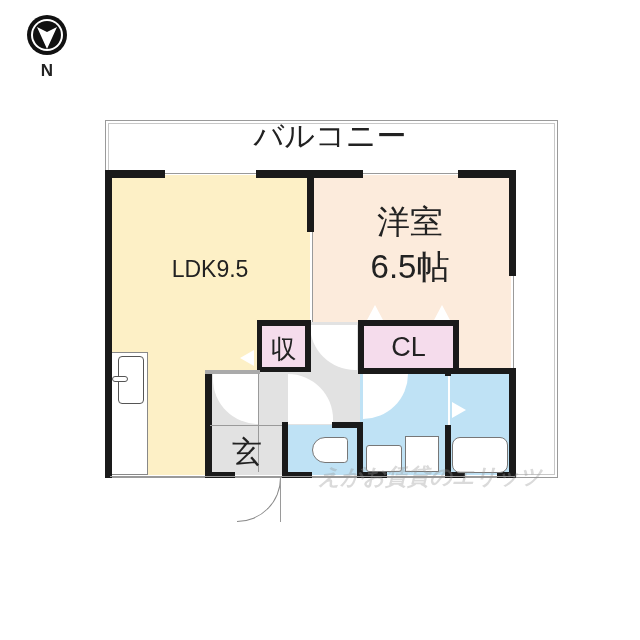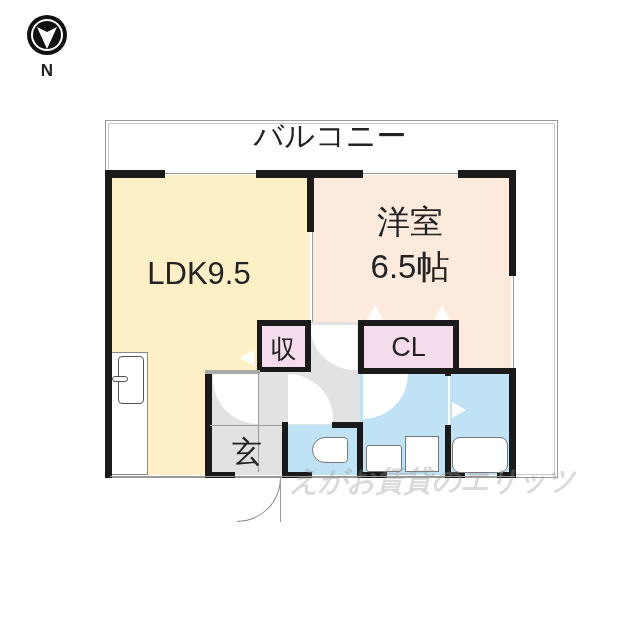--- a/index.html
+++ b/index.html
@@ -93,20 +93,20 @@
 <div class="tri" style="left:434px;top:305px;border-left:8px solid transparent;border-right:8px solid transparent;border-bottom:15px solid #fff;"></div>
 <div class="tri" style="left:452px;top:402px;border-top:8px solid transparent;border-bottom:8px solid transparent;border-left:14px solid #fff;"></div>
 
 <div class="abs" style="left:118px;top:356px;width:26px;height:48px;border:1px solid #555;border-radius:4px;"></div>
 <div class="abs" style="left:112px;top:376px;width:16px;height:6px;border:1px solid #555;border-radius:3px;background:#fff;"></div>
 <div class="abs" style="left:312px;top:437px;width:36px;height:26px;border:1px solid #777;border-radius:14px 4px 4px 14px;background:#fff;"></div>
 <div class="abs" style="left:366px;top:445px;width:36px;height:27px;border:1px solid #777;background:#fff;border-radius:3px;"></div>
 <div class="abs" style="left:405px;top:436px;width:34px;height:36px;border:1px solid #777;background:#fff;"></div>
 <div class="abs" style="left:452px;top:437px;width:56px;height:36px;border:1px solid #777;border-radius:8px;background:#fff;"></div>
 
-<div class="label" style="left:119px;top:256px;width:160px;font-size:31px;">LDK9.5</div>
+<div class="label" style="left:130px;top:256px;width:160px;font-size:23px;">LDK9.5</div>
 <div class="label" style="left:340px;top:200px;width:140px;font-size:33px;">洋室</div>
 <div class="label" style="left:340px;top:245px;width:140px;font-size:33px;">6.5帖</div>
 <div class="label" style="left:262px;top:332px;width:43px;font-size:26px;">収</div>
 <div class="label" style="left:364px;top:332px;width:89px;font-size:27px;">CL</div>
 <div class="label" style="left:212px;top:432px;width:70px;font-size:30px;">玄</div>
 
-<div class="label" style="left:290px;top:462px;width:280px;font-size:28px;font-weight:bold;color:rgba(150,150,150,0.35);font-style:italic;">えがお賃貸のエリッツ</div>
+<div class="label" style="left:290px;top:462px;width:280px;font-size:22px;font-weight:bold;color:rgba(150,150,150,0.35);font-style:italic;">えがお賃貸のエリッツ</div>
 
 </body></html>

